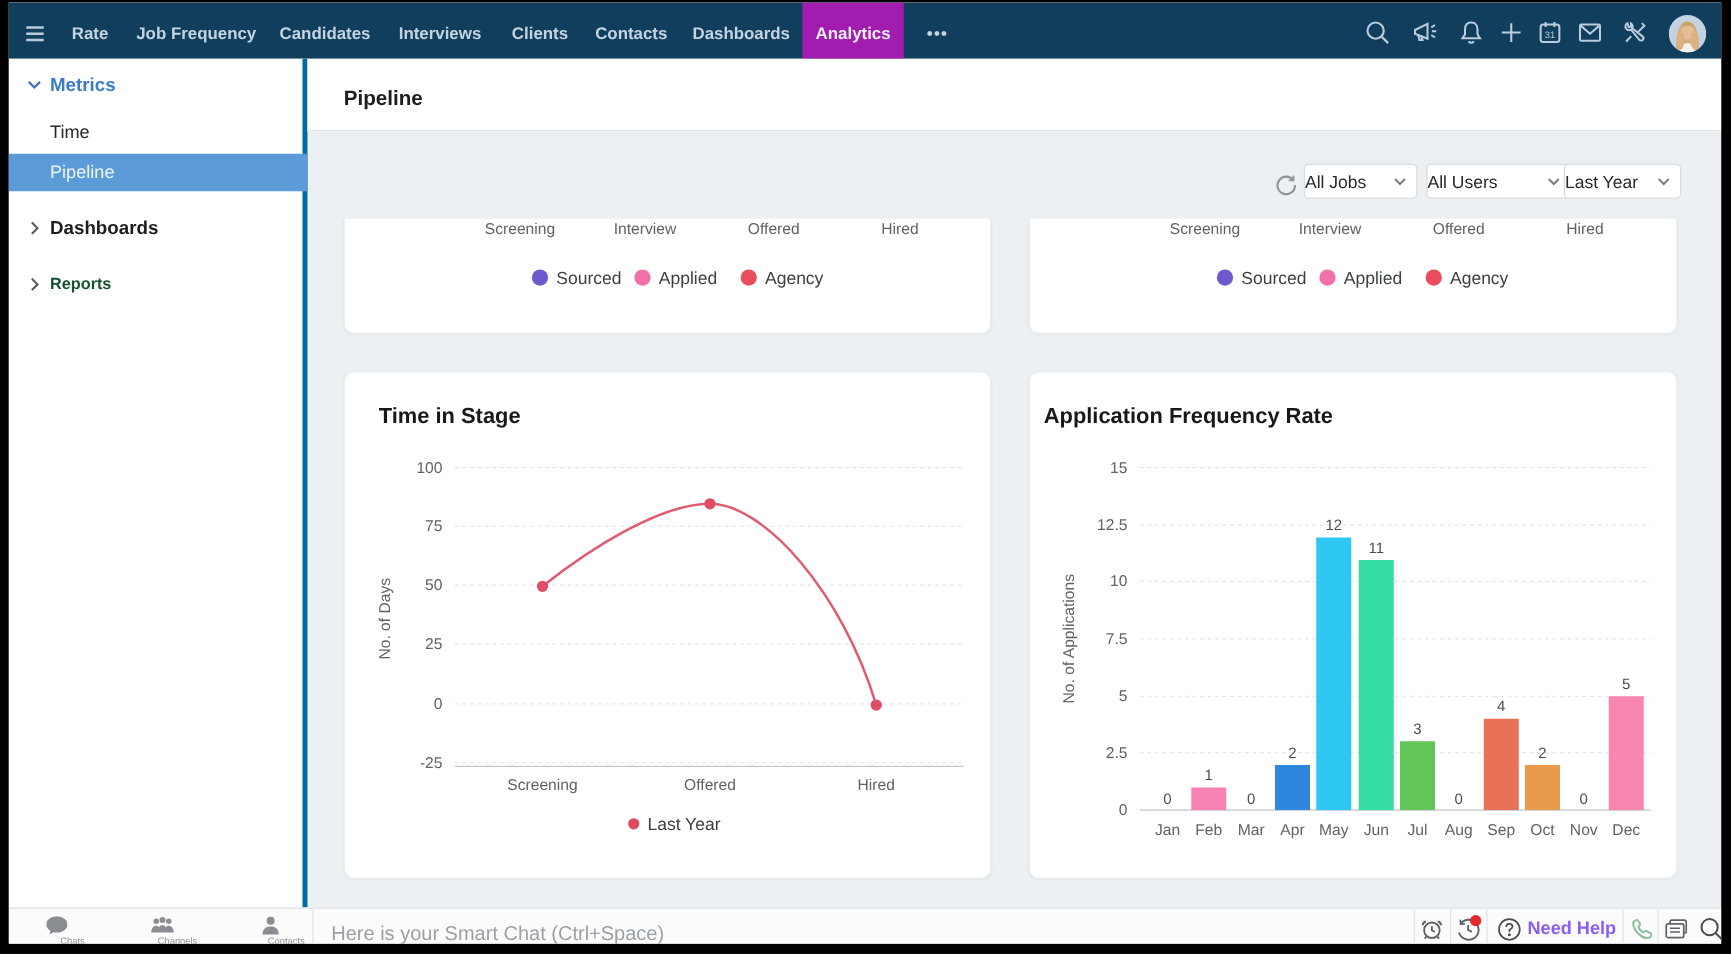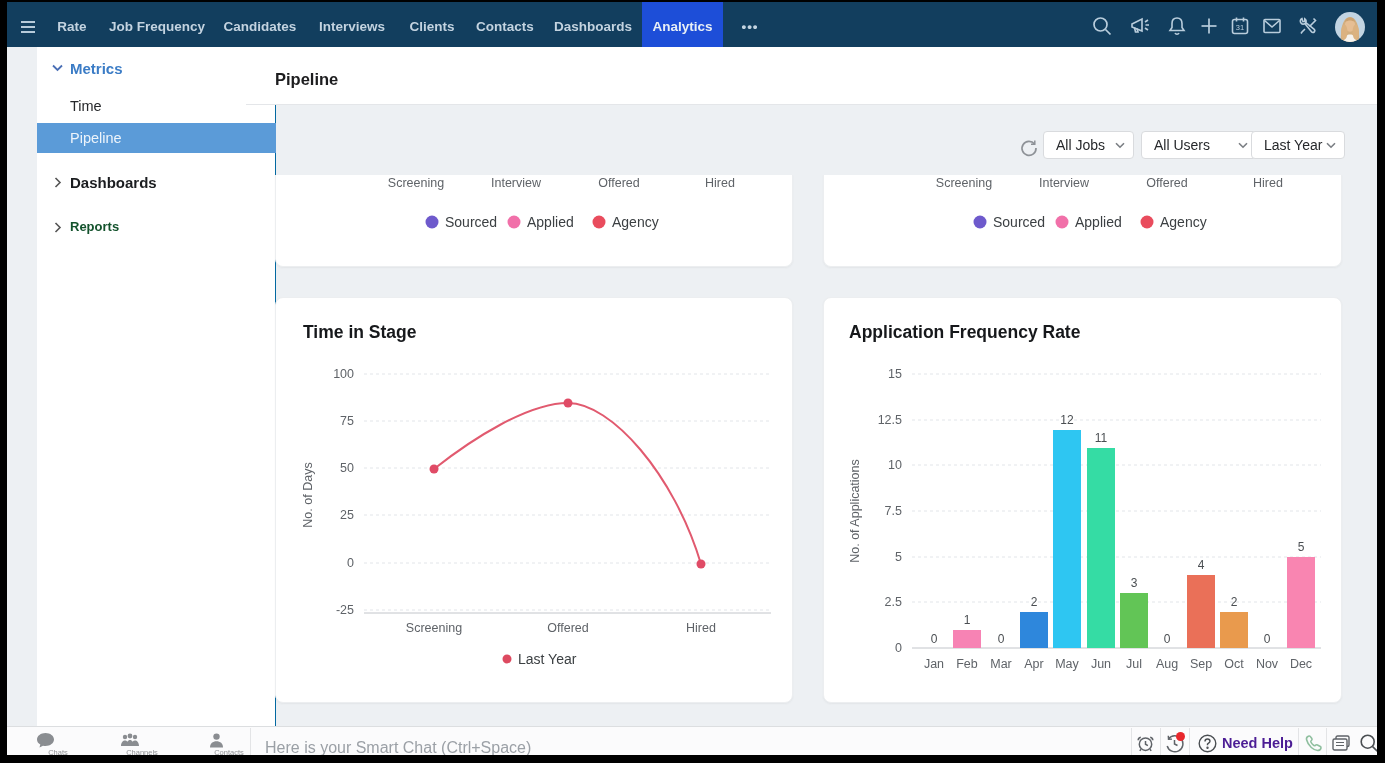--- a/index.html
+++ b/index.html
@@ -4,37 +4,37 @@
 <style>
 * { margin:0; padding:0; box-sizing:border-box; }
 html,body { width:1385px; height:763px; background:#000; overflow:hidden;
   font-family:"Liberation Sans", sans-serif; }
 #app { position:absolute; left:7px; top:2px; width:1370px; height:753px;
   background:#EDF0F3; overflow:hidden; }
 
 #nav { position:absolute; left:0; top:0; width:1370px; height:45px; background:#123E5E; }
 .navitem { position:absolute; top:0; height:45px; line-height:50px; transform:translateX(-50%);
   color:#C3D3E0; font-size:13.5px; font-weight:bold; white-space:nowrap; }
-#navtab { position:absolute; left:635px; top:0; width:81px; height:45px; background:#1d4ed8; }
+#navtab { position:absolute; left:635px; top:0; width:81px; height:45px; background:#a21caf; }
 #navtab span { position:absolute; left:50%; top:0; transform:translateX(-50%); height:45px;
   line-height:50px; color:#E8EFF5; font-size:13.5px; font-weight:bold; }
 #burger { position:absolute; left:14px; top:19px; }
 #burger div { width:14px; height:2.2px; background:#B7CBDA; margin-bottom:2.6px; }
 .nico { position:absolute; top:13px; }
 
 #side { position:absolute; left:0; top:45px; width:239px; height:679px; background:#fff;
-  border-right:1px solid #0369a1;margin-left:30px; }
+  border-right:4px solid #0369a1; }
 .srow { position:absolute; left:0; width:239px; }
 
 #mhead { position:absolute; left:239px; top:45px; width:1131px; height:58px; background:#fff;
   border-bottom:1px solid #E4E6E9; }
 #mhead span { position:absolute; left:29px; top:23px; font-size:16.5px; font-weight:bold; color:#1D1D1F; }
 
 .dd { position:absolute; height:28px; background:#fff; border:1px solid #D9DBDE; border-radius:4px;
-  font-size:14px; color:#26282B; line-height:26px; padding-left:12px; }
+  font-size:14px; color:#26282B; line-height:26px; padding-left:0; }
 .dd svg { position:absolute; right:8px; top:10px; }
 
 .card { position:absolute; background:#fff; border-radius:8px; border:1px solid #ECEEF0;
   box-shadow:0 1px 2px rgba(60,64,67,.06); }
 .ctitle { position:absolute; left:27px; top:24px; font-size:17.5px; font-weight:bold; color:#16181B; }
 
 #bbar { position:absolute; left:0; top:724px; width:1370px; height:29px; background:#FBFBFC;
   border-top:1px solid #DCDEE0; }
 .bsep { position:absolute; top:1px; width:1px; height:28px; background:#E3E4E6; }
 .blab { position:absolute; transform:translateX(-50%); font-size:7.5px; color:#8E9093; top:21px;margin-left:12px; }
@@ -213,21 +213,21 @@
           <circle cx="158" cy="171" r="4.5"></circle>
           <circle cx="292" cy="105" r="4.5"></circle>
           <circle cx="425" cy="266" r="4.5"></circle>
         </g>
     <circle cx="231" cy="361" r="4.5" fill="#DD4A60"></circle>
     <text x="242" y="366" font-family="Liberation Sans" font-size="14" fill="#3C4043">Last Year</text>
   </svg>
 </div>
 
 <div class="card" style="left:816px;top:295px;width:519px;height:406px;">
-  <div class="ctitle" style="left:25px">Application Frequency Rate</div>
+  <div class="ctitle" style="left:11px">Application Frequency Rate</div>
   <svg width="519" height="406" viewBox="0 0 519 406">
     <g stroke="#E2E5E9" stroke-dasharray="3 3">
       <line x1="88" y1="76" x2="497" y2="76"></line>
           <line x1="88" y1="122" x2="497" y2="122"></line>
       <line x1="88" y1="167" x2="497" y2="167"></line>
           <line x1="88" y1="213" x2="497" y2="213"></line>
       <line x1="88" y1="259" x2="497" y2="259"></line>
           <line x1="88" y1="304" x2="497" y2="304"></line>
     </g>
     <line x1="88" y1="350" x2="497" y2="350" stroke="#C2C5CA"></line>
@@ -312,21 +312,21 @@
         <path d="M3.3 1.8 L3.5 5.3 L7 5.1" stroke-width="1.4"></path>
         <path d="M9.5 6 L9.5 10 L12.5 11.5"></path>
       </svg>
   <div style="position:absolute;left:1169px;top:5px;width:9px;height:9px;border-radius:50%;background:#E8272C;"></div>
   <div class="bsep" style="left:1182px"></div>
   <svg style="position:absolute;left:1191px;top:7px" width="19" height="19" viewBox="0 0 19 19" fill="none" stroke="#4A4E52" stroke-width="1.4">
         <circle cx="9.5" cy="9.5" r="8.3"></circle>
         <path d="M7 7.5 C7 6 8 5 9.5 5 C11 5 12 6 12 7.3 C12 8.5 11 9 9.5 10 L9.5 11.3"></path>
         <circle cx="9.5" cy="13.7" r=".5" fill="#4A4E52"></circle>
       </svg>
-  <div style="position:absolute;left:1215px;top:8px;font-size:14.5px;font-weight:bold;color:#4c1d95;">Need Help</div>
+  <div style="position:absolute;left:1215px;top:8px;font-size:14.5px;font-weight:bold;color:#8b5cf6;">Need Help</div>
   <div class="bsep" style="left:1291px"></div>
   <svg style="position:absolute;left:1297px;top:7px" width="19" height="19" viewBox="0 0 19 19" fill="none" stroke="#8FBF9F" stroke-width="1.6">
         <path d="M4.3 2.3 C3 3 2.2 4.2 2.6 5.8 C3.3 8.7 5 11.5 7.3 13.5 C9.3 15.3 12 16.6 14.3 16.4 C15.8 16.3 16.8 15.3 17 13.9 C17 13.3 16.8 12.8 16.3 12.5 L13.5 11 C12.5 10.5 12 10.7 11.3 11.4 C10.9 11.8 10.4 11.9 9.9 11.5 C8.6 10.6 7.5 9.4 6.9 8 C6.7 7.5 6.8 7 7.3 6.7 C8.2 6 8.3 5.4 7.8 4.5 L6.4 2.6 C5.9 1.9 5 1.9 4.3 2.3 Z"></path>
       </svg>
   <div class="bsep" style="left:1319px"></div>
   <svg style="position:absolute;left:1325px;top:8px" width="18" height="17" viewBox="0 0 18 17" fill="none" stroke="#5F6368" stroke-width="1.4">
         <rect x="1" y="4" width="14" height="11" rx="1.5"></rect>
         <path d="M4 4 L4 2.5 A1.5 1.5 0 0 1 5.5 1 L15.5 1 A1.5 1.5 0 0 1 17 2.5 L17 10 A1.5 1.5 0 0 1 15.5 11.5 L15 11.5"></path>
         <path d="M4 7.5 L12 7.5 M4 10.5 L12 10.5" stroke-width="1.2"></path>
       </svg>

